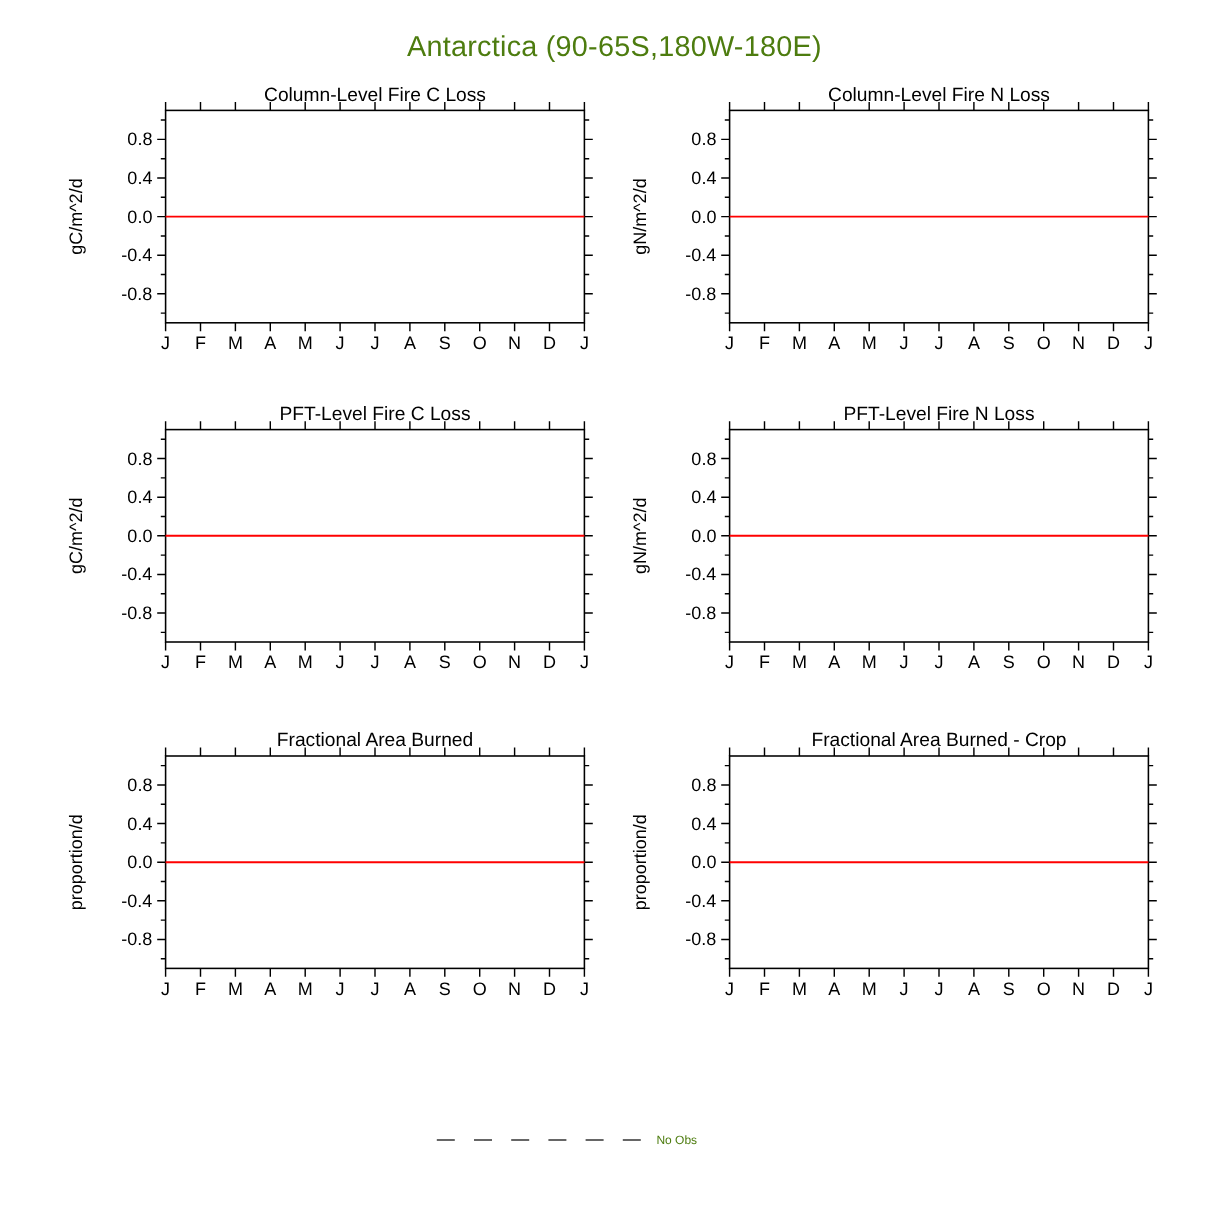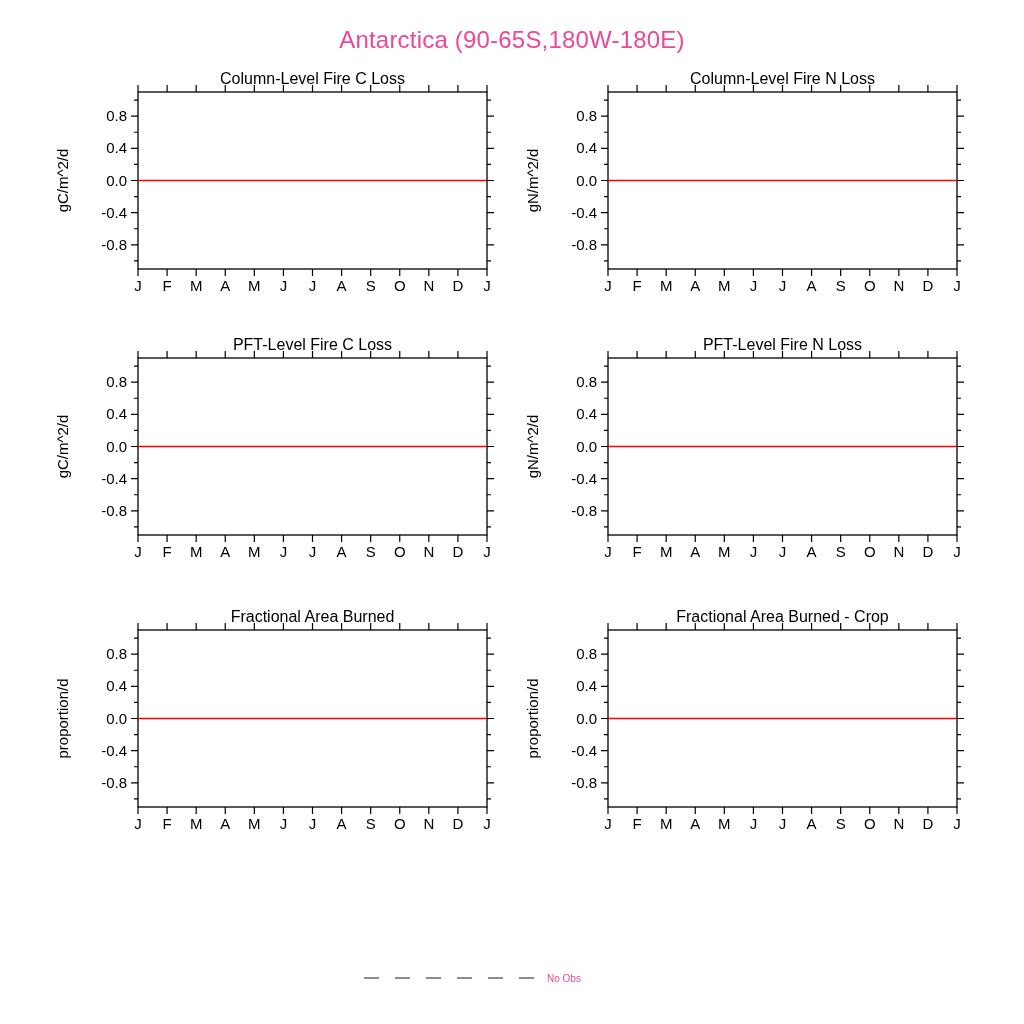--- a/index.html
+++ b/index.html
@@ -1,17 +1,17 @@
 <!DOCTYPE html>
 <html><head>
 <meta charset="utf-8">
 <style>
   html,body{margin:0;padding:0;background:#ffffff;}
   .page{position:relative;width:1024px;height:1024px;background:#ffffff;overflow:hidden;
-        font-family:"Liberation Sans", sans-serif;color:#ec4899;}
+        font-family:"Liberation Sans", sans-serif;color:#4d7c0f;}
   .main-title{position:absolute;top:26px;left:0;width:1024px;text-align:center;
               font-size:24px;letter-spacing:0.2px;}
   .panel{position:absolute;}
   .panel text{fill:#000;}
   .ptitle{font-size:16px;text-anchor:middle;}
   .ticklab{font-size:15px;text-anchor:end;}
   .monthlab{font-size:15px;text-anchor:middle;}
   .ylab{font-size:15px;text-anchor:middle;}
   .frame{fill:none;stroke:#000;stroke-width:1.3;}
   .ticks{stroke:#000;stroke-width:1.2;fill:none;}
@@ -175,21 +175,21 @@
         <text x="301.58333333333337" y="235" class="monthlab">A</text>
         <text x="330.66666666666663" y="235" class="monthlab">S</text>
         <text x="359.75" y="235" class="monthlab">O</text>
         <text x="388.8333333333333" y="235" class="monthlab">N</text>
         <text x="417.9166666666667" y="235" class="monthlab">D</text>
         <text x="447" y="235" class="monthlab">J</text>
         <polyline points="98,124.5 127.08333333333333,124.5 156.16666666666666,124.5 185.25,124.5 214.33333333333331,124.5 243.41666666666666,124.5 272.5,124.5 301.58333333333337,124.5 330.66666666666663,124.5 359.75,124.5 388.8333333333333,124.5 417.9166666666667,124.5 447,124.5" class="series-line" stroke="#ff0000"></polyline>
       </svg>
     </div>
 
-  <div class="legend-row" style="left:363px;top:943px;margin-top:28px;">
+  <div class="legend-row" style="left:363px;top:943px;">
     <svg class="legend-line" width="172" height="14">
       <line class="dashed-sample" x1="1" y1="7" x2="171" y2="7" stroke="#666666"></line>
     </svg>
     <span>No Obs</span>
   </div>
 
 
 </div>
 
 </body></html>

